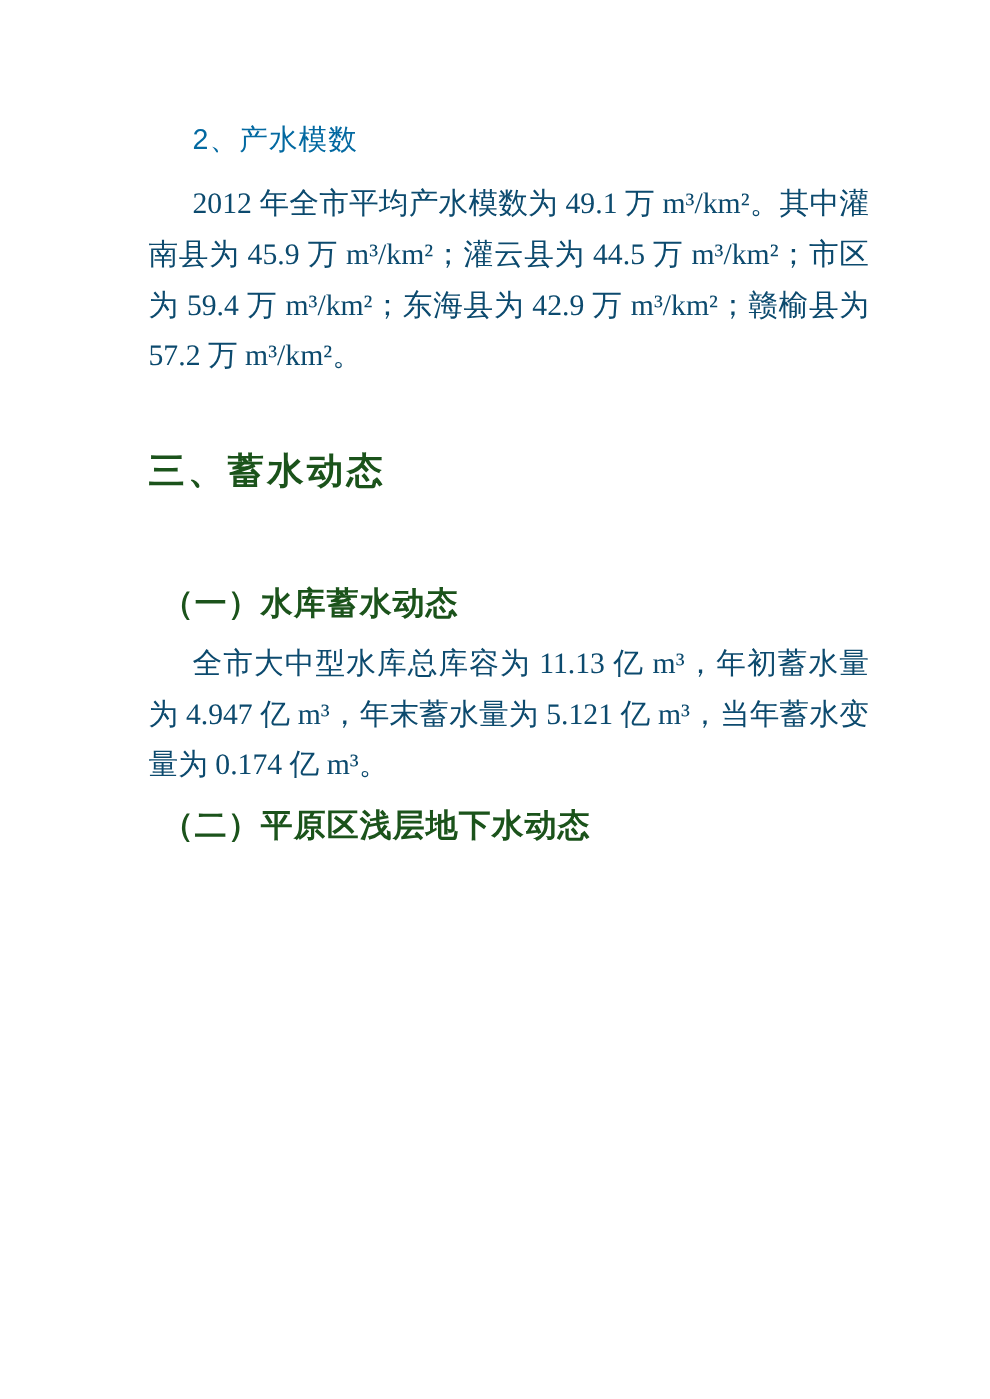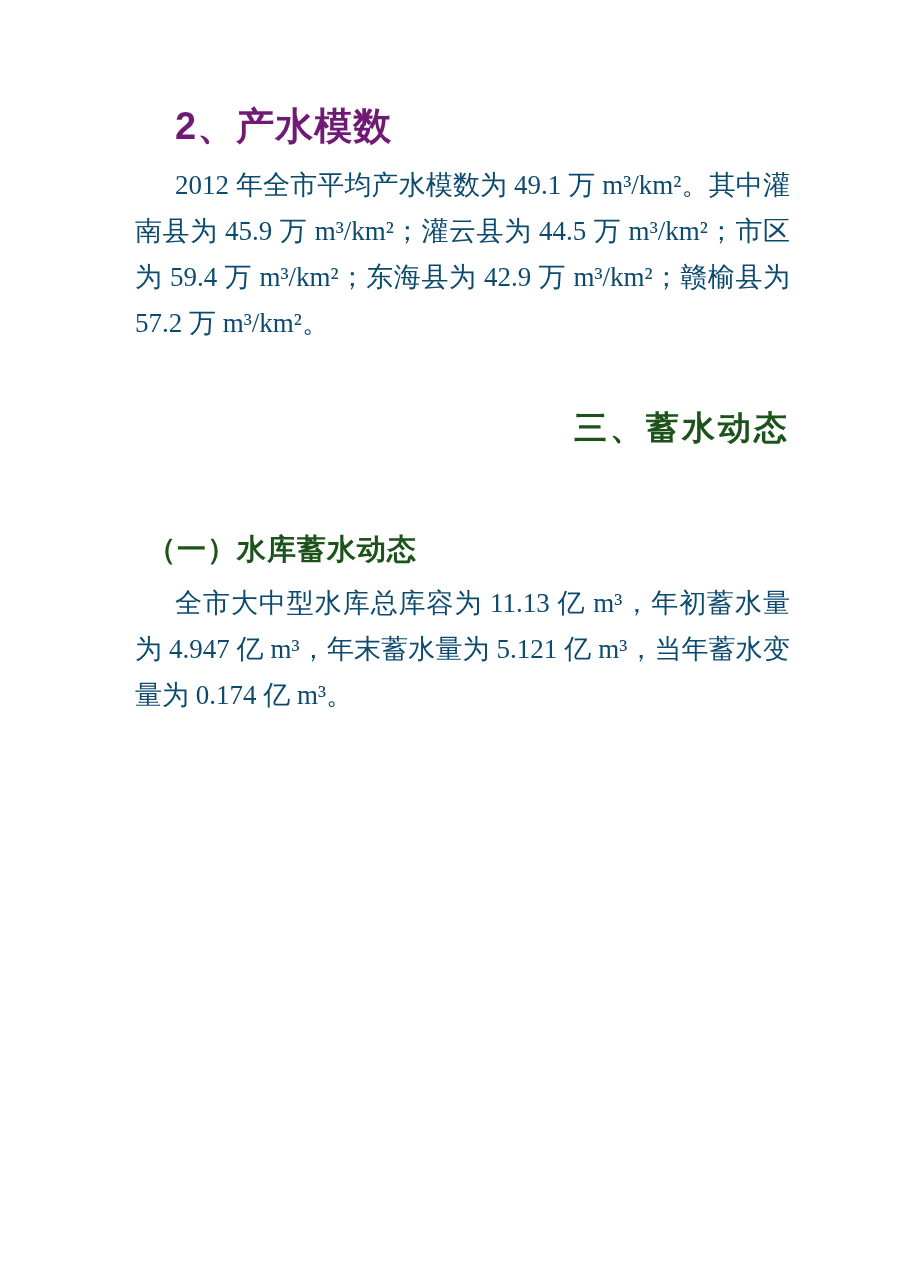--- a/index.html
+++ b/index.html
@@ -13,34 +13,34 @@
     height: 1272px;
     margin: 0 auto;
     background: #ffffff;
     overflow: hidden;
     box-sizing: border-box;
     padding: 108px 110px 0 135px;
     font-family: "Liberation Serif", "DejaVu Serif", serif;
   }
   .h-section {
     font-family: "Liberation Sans", "DejaVu Sans", sans-serif;
-    font-weight: bold;
-    font-size: 38px;
+    font-weight: normal;
+    font-size: 26px;
     line-height: 36px;
-    color: #701a75;
+    color: #0369a1;
     margin: 0 0 0 40px;
     letter-spacing: 1px;
   }
   .h-main {
     font-family: "Liberation Sans", "DejaVu Sans", sans-serif;
     font-weight: bold;
     font-size: 33px;
     line-height: 40px;
     color: #1b531b;
-    text-align: right;
+    text-align: left;
     margin: 62px 0 0 0;
     letter-spacing: 3px;
   }
   .h-sub {
     font-family: "Liberation Sans", "DejaVu Sans", sans-serif;
     font-weight: bold;
     font-size: 29px;
     line-height: 38px;
     color: #1b531b;
     margin: 12px;
@@ -70,17 +70,18 @@
   <h2 class="h-section">2、产水模数</h2>
 
   <p class="body p1">2012 年全市平均产水模数为 49.1 万 m³/km²。其中灌南县为 45.9 万 m³/km²；灌云县为 44.5 万 m³/km²；市区为 59.4 万 m³/km²；东海县为 42.9 万 m³/km²；赣榆县为 57.2 万 m³/km²。</p>
 
   <h1 class="h-main">三、蓄水动态</h1>
 
   <h2 class="h-sub h-sub1">（一）水库蓄水动态</h2>
 
   <p class="body p2">全市大中型水库总库容为 11.13 亿 m³，年初蓄水量为 4.947 亿 m³，年末蓄水量为 5.121 亿 m³，当年蓄水变量为 0.174 亿 m³。</p>
 
+  <h2 class="h-sub h-sub2">（二）平原区浅层地下水动态</h2>
 
 
 
 
 </div>
 
 </body></html>

